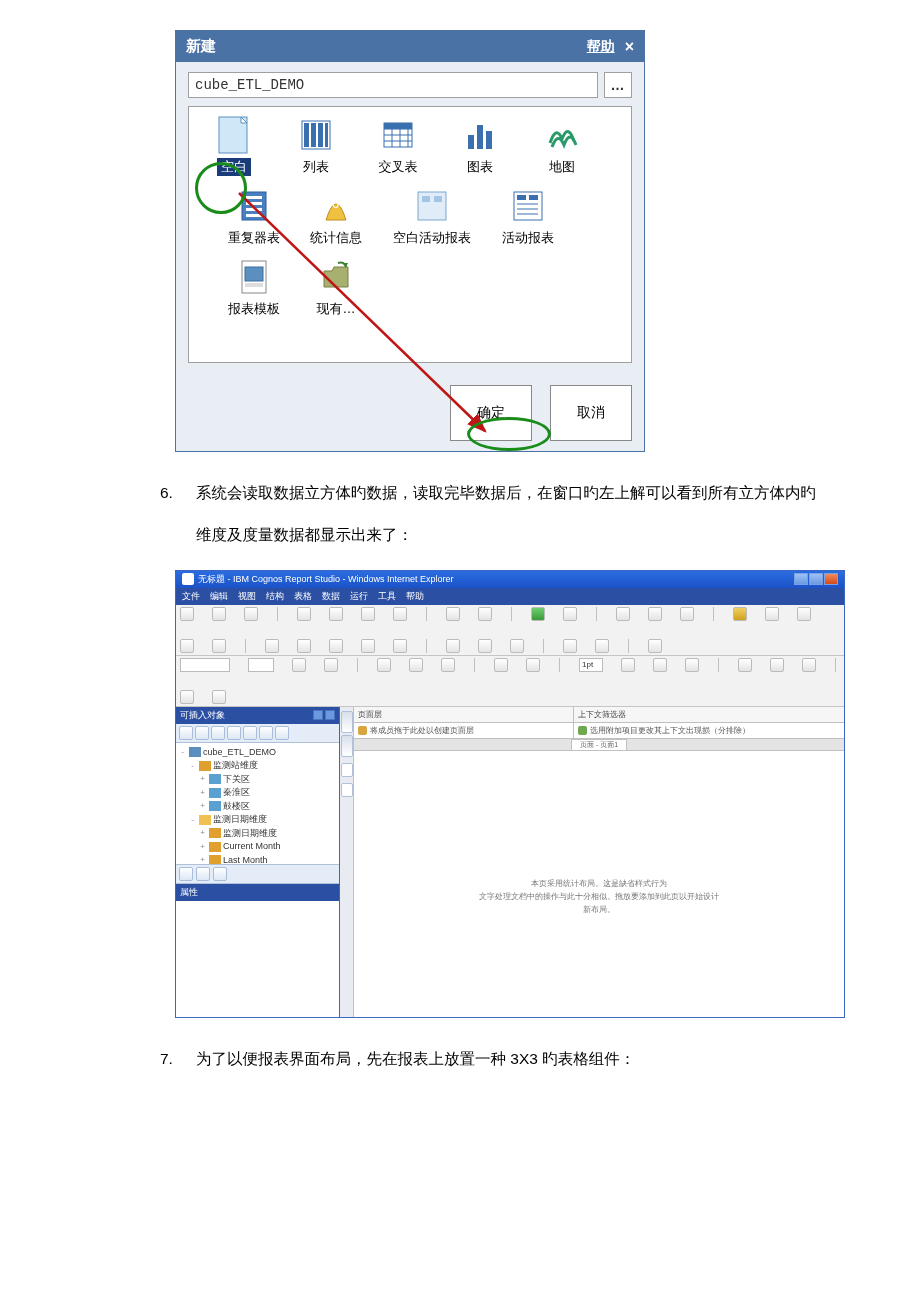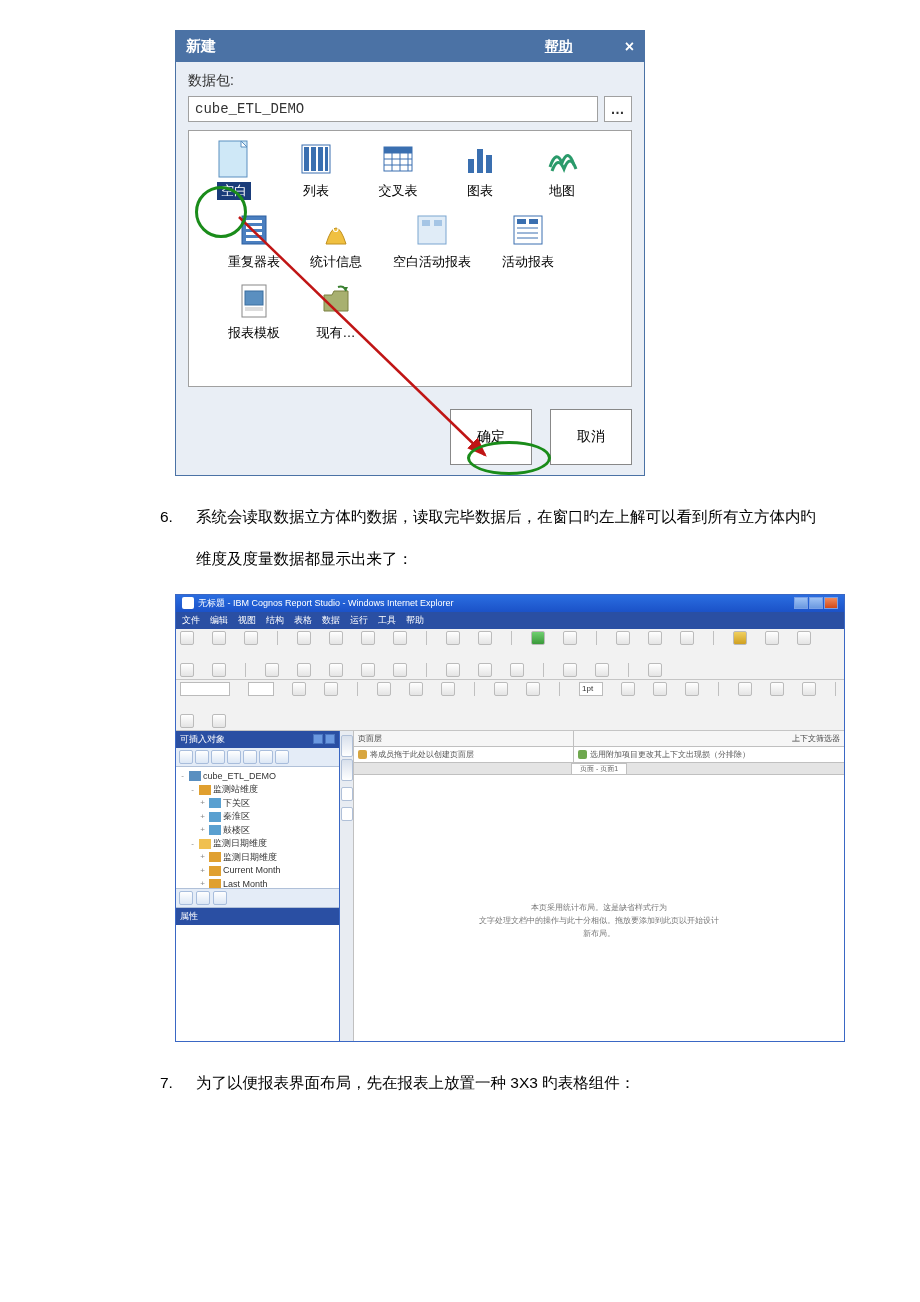--- a/index.html
+++ b/index.html
@@ -1,21 +1,21 @@
 <!DOCTYPE html>
 <html><head>
 <meta charset="utf-8">
 <style>
   * { box-sizing: border-box; margin: 0; padding: 0; }
   body { font-family: "Microsoft YaHei", Arial, sans-serif; background: #fff; width: 920px; }
   .page { padding: 30px 100px 60px 80px; }
 
   
   .dialog { width: 470px; margin: 0 auto 20px 95px; border: 1px solid #4b72a5; position: relative; }
-  .dialog-header { background: linear-gradient(#4b72a5,#4b72a5); color: #fff; padding: 6px 10px; font-size: 15px; font-weight: bold; display: flex; align-items: center; gap: 42px; }
+  .dialog-header { background: linear-gradient(#4b72a5,#4b72a5); color: #fff; padding: 6px 10px; font-size: 15px; font-weight: bold; display: flex; align-items: center; }
   .dialog-header .spacer { flex: 1; }
   .dialog-header .help { font-size: 14px; text-decoration: underline; margin-right: 10px; cursor: pointer; }
   .dialog-header .close { font-size: 16px; cursor: pointer; }
   .dialog-body { background: #e9eef5; padding: 10px 12px 12px 12px; }
   .dp-label { font-size: 14px; color: #333; margin-bottom: 6px; }
   .dp-row { display: flex; gap: 6px; margin-bottom: 8px; }
   .dp-input { flex: 1; background: #fff; border: 1px solid #a0a0a0; padding: 4px 6px; font-size: 14px; font-family: "Courier New", monospace; color: #333; }
   .dp-btn { width: 28px; background: #fff; border: 1px solid #a0a0a0; display: flex; align-items: center; justify-content: center; font-weight: bold; color: #333; cursor: pointer; font-size: 14px; letter-spacing: 1px; }
   .template-area { background: #fff; border: 1px solid #a0a0a0; padding: 8px 4px 4px 4px; position: relative; }
   .tpl-grid { display: flex; flex-wrap: wrap; }
@@ -63,21 +63,21 @@
   .ind1{padding-left:10px;} .ind2{padding-left:20px;}
   .left-mid { background:#e4ecf7; border-top:1px solid #b0c0d8; border-bottom:1px solid #b0c0d8; padding:2px 3px; display:flex; gap:3px; }
   .left-hdr2 { background:#2a4fa3; color:#fff; padding:2px 4px; font-size:9px; display:flex; }
   .left-blank { flex:1; background:#fff; }
 
   .ss2-mid { width:14px; background:#e8ecf2; border-right:1px solid #c0c0c0; display:flex; flex-direction:column; align-items:center; gap:2px; padding-top:4px; }
   .midtab { width:12px; height:22px; background:linear-gradient(#fff,#d8e0ec); border:1px solid #b0c0d8; border-radius:2px; font-size:7px; writing-mode:vertical-rl; transform: rotate(180deg); }
   .midico { width:12px; height:14px; border:1px solid #b0c0d8; background:#fff; margin-top:4px; border-radius:2px;}
 
   .ss2-right { flex:1; display:flex; flex-direction:column; }
-  .right-row1 { display:flex; border-bottom:1px solid #c0c0c0;text-align:right; }
+  .right-row1 { display:flex; border-bottom:1px solid #c0c0c0; }
   .rr-cell { font-size:8px; padding:2px 4px; color:#444; }
   .rr-left { flex:1; border-right:1px solid #c0c0c0; background:#f6f6f6; display:flex; align-items:center; gap:3px; }
   .rr-right { flex:0 0 270px; background:#f6f6f6; }
   .right-row2 { display:flex; border-bottom:1px solid #c0c0c0; }
   .rr2 { font-size:8px; padding:2px 4px; color:#555; }
   .rr2-l { flex:1; border-right:1px solid #c0c0c0; display:flex; gap:3px; align-items:center; }
   .rr2-r { flex:0 0 270px; display:flex; gap:3px; align-items:center; }
   .sm-ico{width:9px;height:9px;background:#d8a640;border-radius:2px;}
   .sm-ico2{width:9px;height:9px;background:#6fa84f;border-radius:2px;}
   .tab-strip { height:12px; background:#e4e4e4; border-bottom:1px solid #c0c0c0; display:flex; justify-content:center; }
@@ -91,21 +91,20 @@
 <div class="page">
 
   <div class="dialog" style="position:relative;">
     <div class="dialog-header">
       <span>新建</span>
       <span class="spacer"></span>
       <span class="help">帮助</span>
       <span class="close">×</span>
     </div>
     <div class="dialog-body">
-      <div class="dp-label">数据包:</div>
       <div class="dp-row">
         <div class="dp-input">cube_ETL_DEMO</div>
         <div class="dp-btn">…</div>
       </div>
       <div class="template-area" style="position:relative;text-align:center;">
         <div class="green-circle gc1"></div>
         <div class="green-circle gc2"></div>
         <svg class="red-arrow" viewBox="0 0 280 260">
           <defs>
               <marker id="ah" markerWidth="10" markerHeight="10" refX="7" refY="3" orient="auto">

